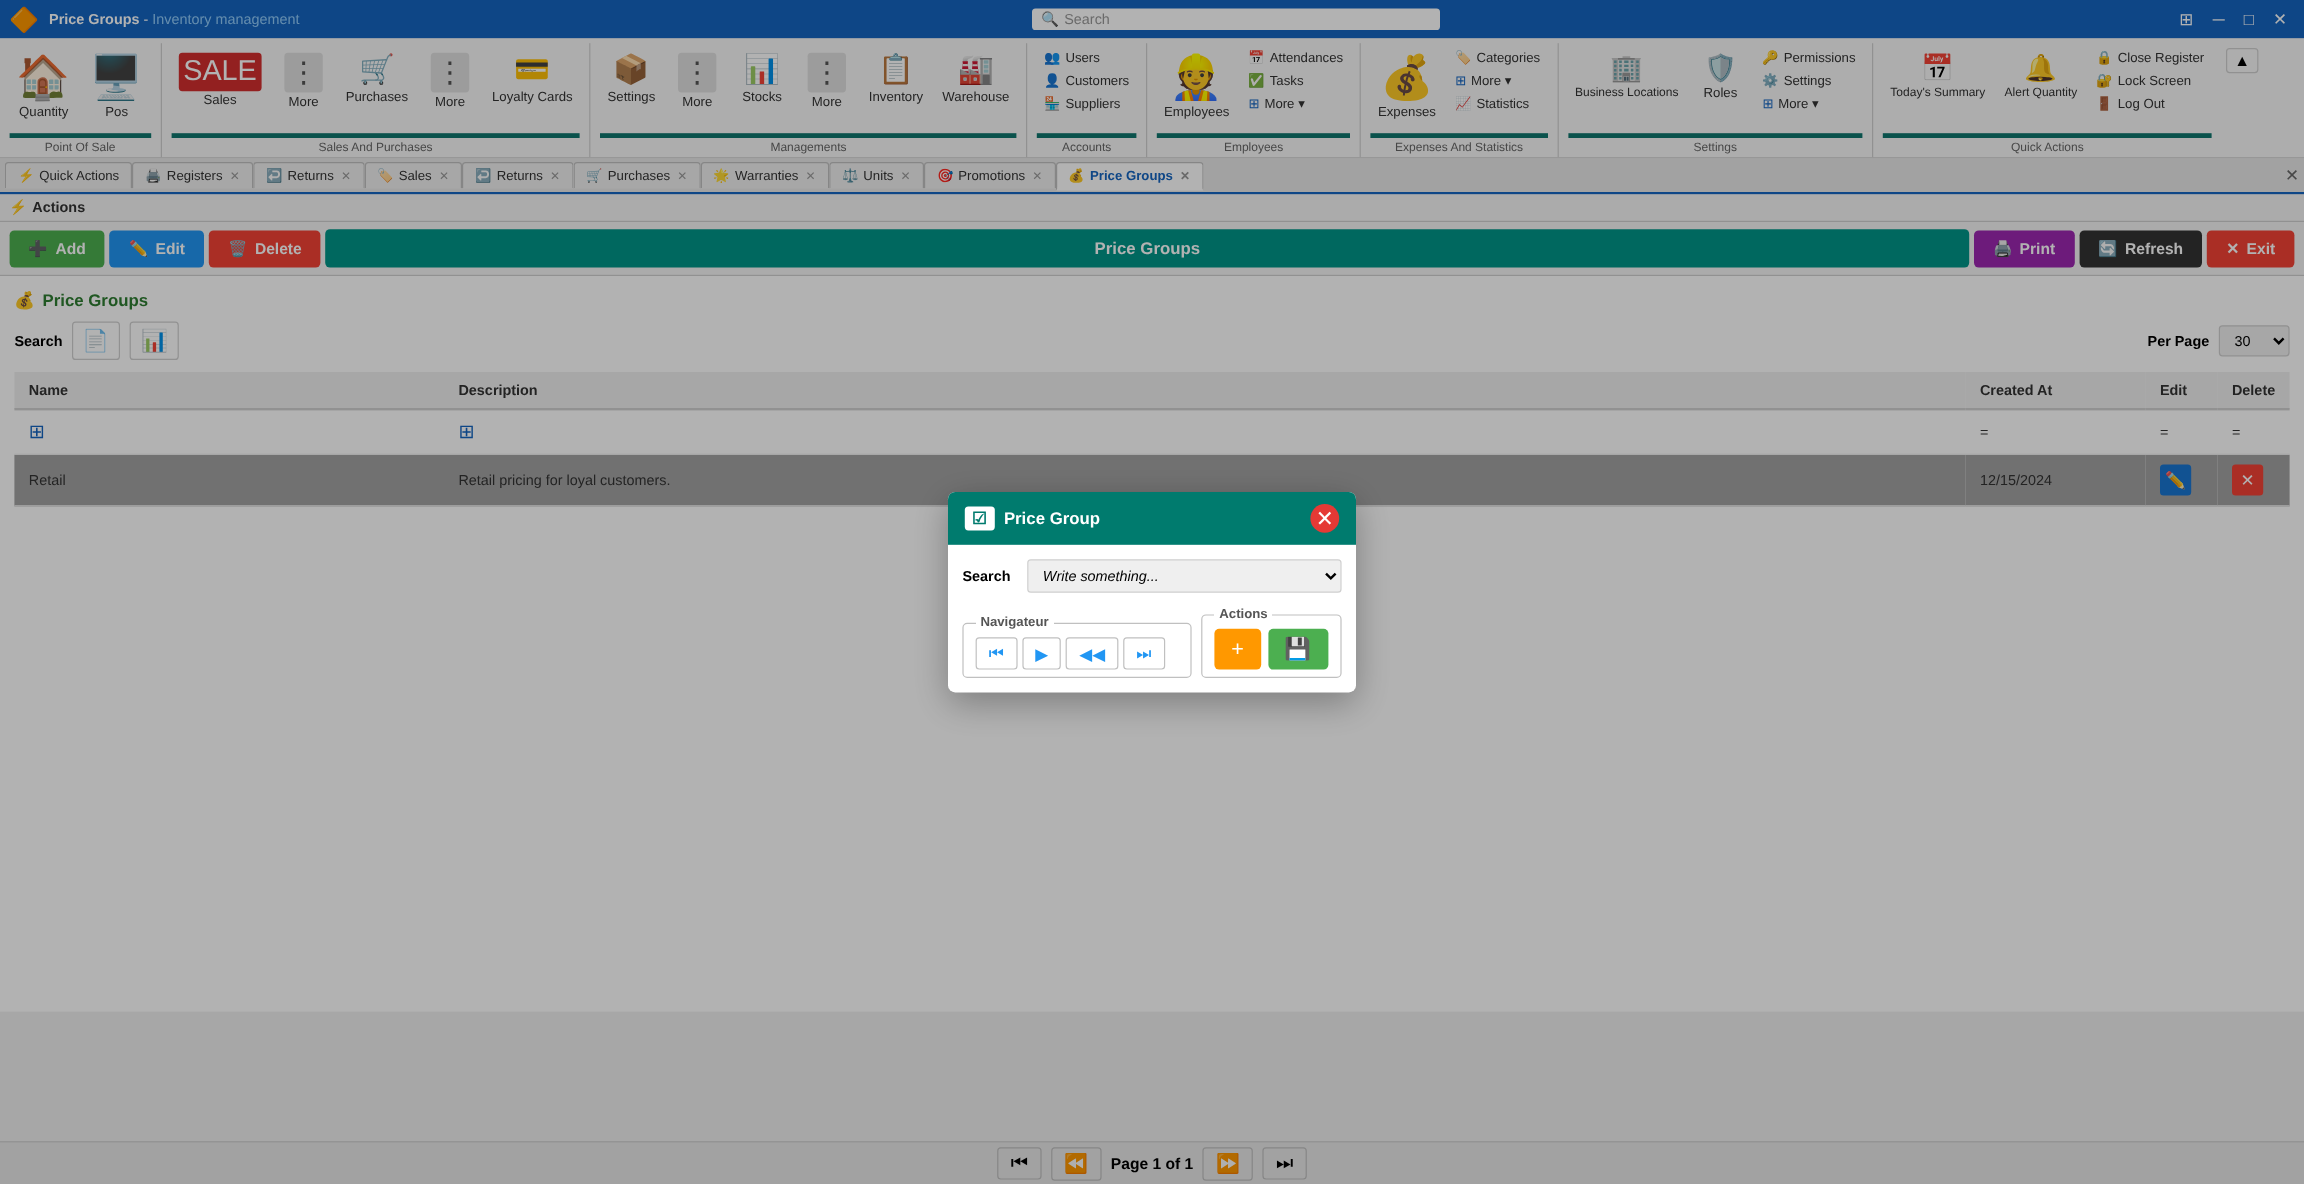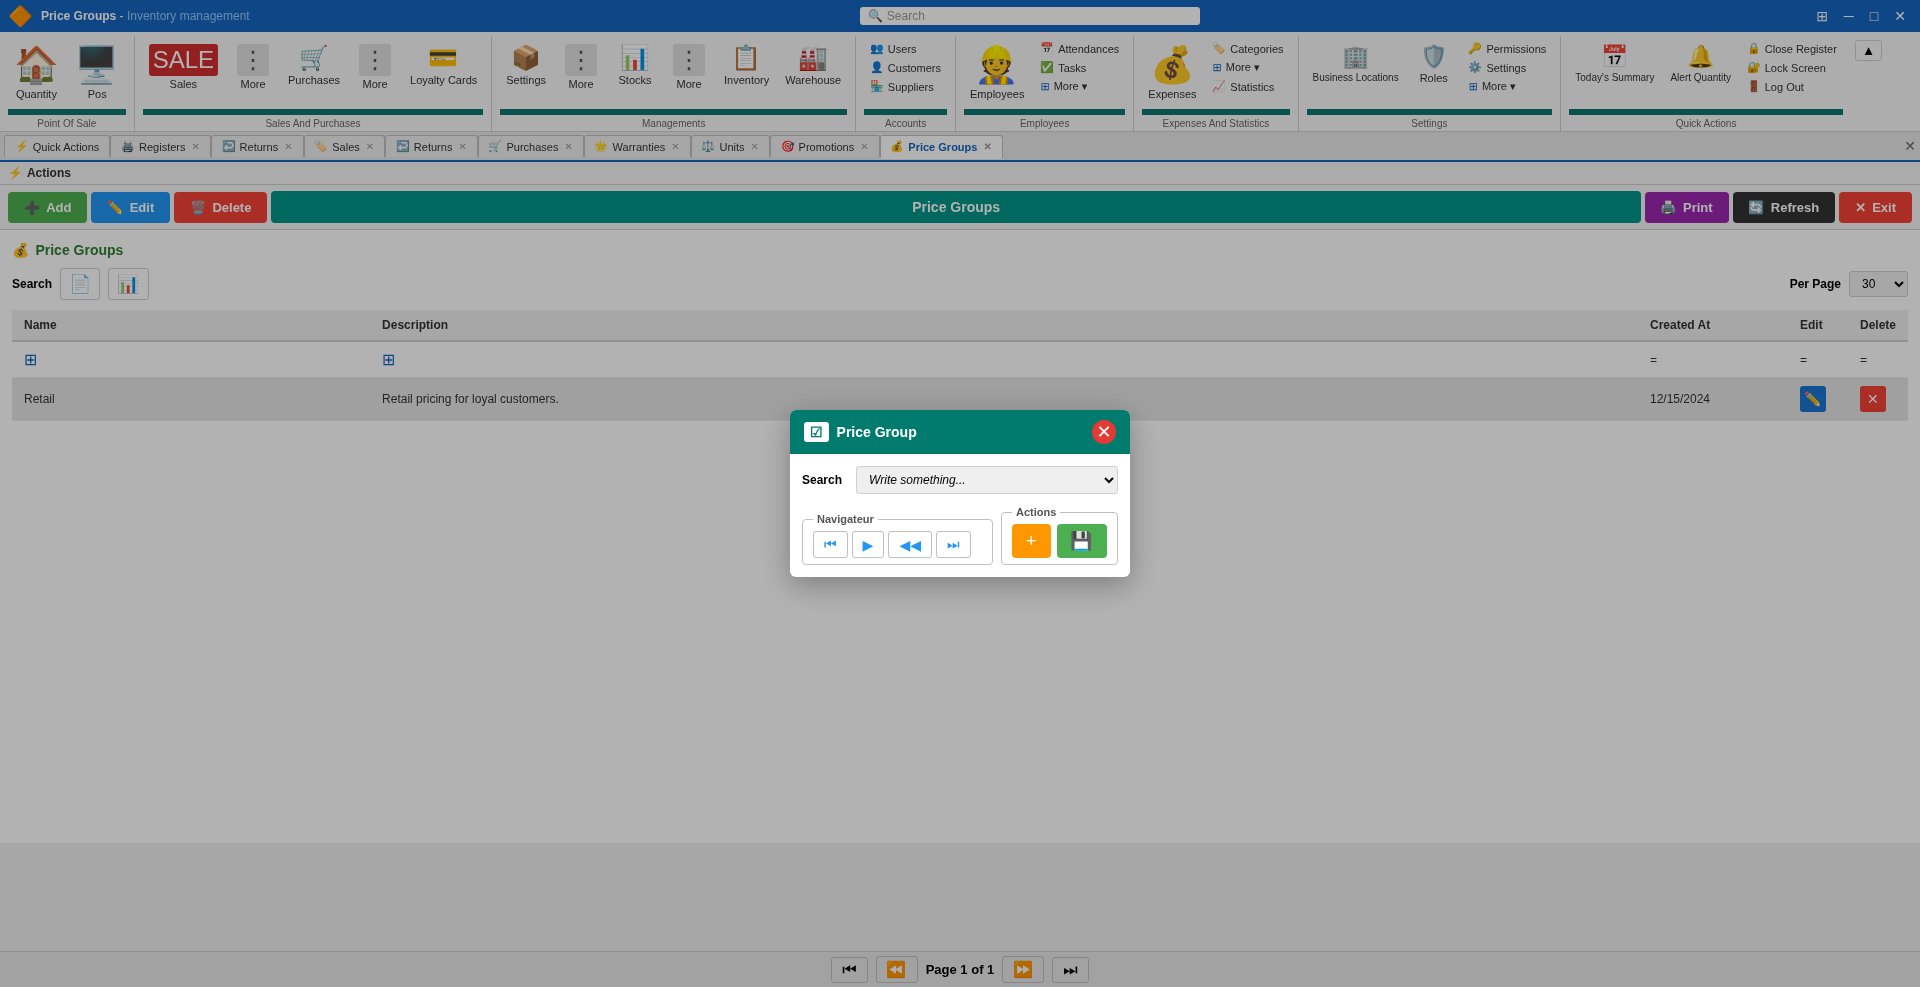--- a/index.html
+++ b/index.html
@@ -61,21 +61,21 @@
       gap: 4px;
       flex: 1;
       align-items: flex-start;
       padding-top: 4px;
     }
     .ribbon-group-label {
       font-size: 10px;
       color: #666;
       text-align: center;
       padding: 3px 0 2px;
-      border-top: 6px solid #0f766e;
+      border-top: 4px solid #0f766e;
       width: 100%;
       margin-top: auto;
     }
     .ribbon-btn {
       display: flex;
       flex-direction: column;
       align-items: center;
       gap: 2px;
       cursor: pointer;
       padding: 4px 6px;
@@ -821,21 +821,21 @@
         <td>
           <span style="color:#1565c0;font-size:16px;">⊞</span>
         </td>
         <td>
           <span style="color:#1565c0;font-size:16px;">⊞</span>
         </td>
         <td>=</td>
         <td>=</td>
         <td>=</td>
       </tr>
-      <tr style="background:#e5e5e5;">
+      <tr style="background:#a3a3a3;">
         <td>Retail</td>
         <td>Retail pricing for loyal customers.</td>
         <td>12/15/2024</td>
         <td>
           <button class="table-icon-btn edit-btn" title="Edit">✏️</button>
         </td>
         <td>
           <button class="table-icon-btn delete-btn" title="Delete">✕</button>
         </td>
       </tr>

